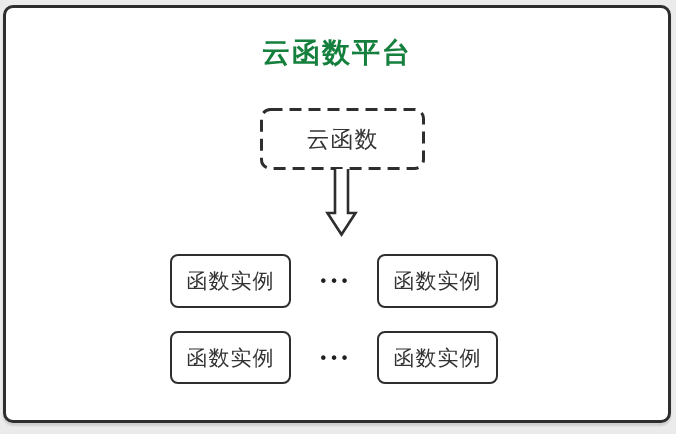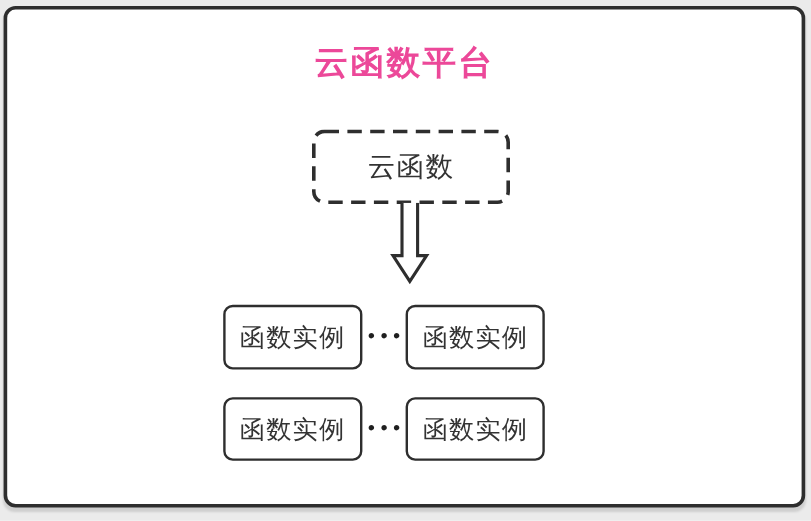--- a/index.html
+++ b/index.html
@@ -17,37 +17,37 @@
     background:#ffffff;
     border:3px solid #2e2e2e;
     border-radius:10px;
     box-shadow:0 3px 2px rgba(0,0,0,0.12);
   }
   .title{
     position:absolute;top:26px;left:0;width:100%;
     text-align:center;
     font-size:28px;font-weight:bold;
     letter-spacing:2px;
-    color:#ec4899;
+    color:#15803d;
   }
   .cloud-box{
     position:absolute;left:254px;top:100px;
     width:165px;height:62px;
     display:flex;align-items:center;justify-content:center;
   }
   .cloud-box svg.dash-border{position:absolute;left:0;top:0;}
   .cloud-label{
     position:relative;
     font-size:23px;color:#333333;letter-spacing:1px;
   }
   .arrow{
     position:absolute;left:316px;top:161px;
   }
   .row{
-    position:absolute;left:180px;width:268px;
+    position:absolute;left:164px;width:328px;
     display:flex;justify-content:space-between;align-items:center;
   }
   .row-1{top:246px;height:54px;}
   .row-2{top:323px;height:53px;}
   .inst-box{
     box-sizing:border-box;
     width:121px;height:100%;
     border:2.5px solid #2e2e2e;
     border-radius:8px;
     background:#ffffff;

